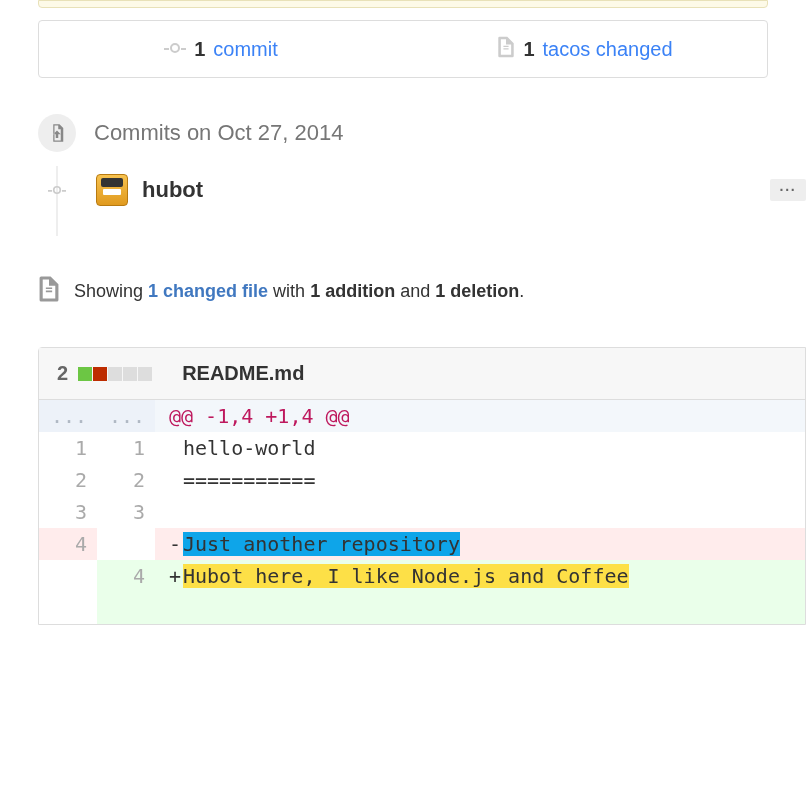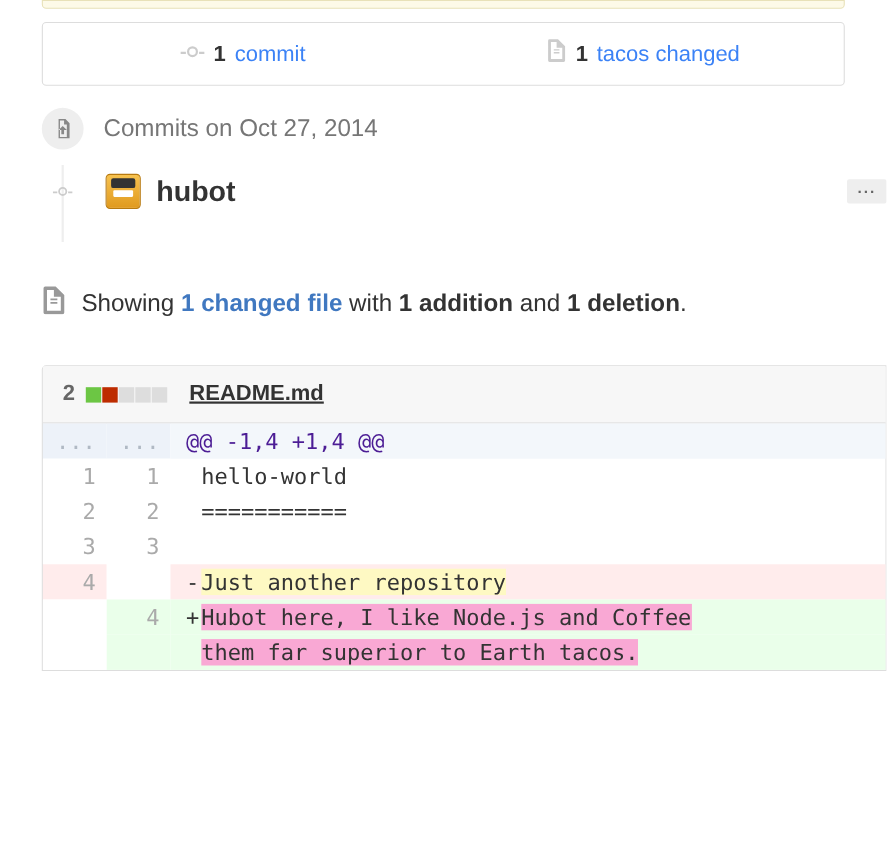--- a/index.html
+++ b/index.html
@@ -31,21 +31,21 @@
     align-items: center;
     justify-content: center;
     gap: 8px;
     font-size: 20px;
   }
   .stats-cell .num { font-weight: 700; color: #333; }
   .stats-cell .label { color: #3b82f6; }
   .stats-icon { color: #ccc; }
 
   .timeline {
-    margin: 20px 0 0 38px;
+    margin: 36px 0 0 38px;
     position: relative;
   }
   .commits-header {
     display: flex;
     align-items: center;
     gap: 18px;
     font-size: 22px;
     color: #767676;
   }
   .commits-header .icon-circle {
@@ -87,21 +87,21 @@
     content:"";
     position:absolute; left:4px; right:4px; top:3px; height:9px;
     background:#333; border-radius:2px;
   }
   .avatar::after{
     content:"";
     position:absolute; left:6px; right:6px; top:14px; height:6px;
     background:#fff; border-radius:1px;
   }
   .commit-author {
-    font-size: 26px;
+    font-size: 22px;
     font-weight: 700;
     color: #333;
     flex:1;
   }
   .commit-msg {
     font-family: "SFMono-Regular", Menlo, Consolas, monospace;
     font-size: 20px;
     color: #555;
     margin-right: 12px;
   }
@@ -112,21 +112,21 @@
     border-radius:2px;
     display:flex; align-items:center; justify-content:center;
     font-weight:700;
     letter-spacing:1px;
     font-size:14px;
     line-height:1;
   }
 
   .showing {
     margin: 70px 0 0 38px;
-    font-size: 22px;
+    font-size: 18px;
     display:flex;
     align-items:center;
     gap: 14px;
     color:#333;
   }
   .showing .file-icon { color:#999; }
   .showing a { color:#4078c0; font-weight:700; text-decoration:none; }
   .showing strong { font-weight:700; }
 
   .diff-box {
@@ -141,36 +141,36 @@
     align-items:center;
     gap:10px;
     padding: 14px 18px;
     font-size:20px;
   }
   .diff-header .count { font-weight:700; color:#666; }
   .diff-blocks { display:flex; gap:1px; }
   .diff-blocks span { width:14px; height:14px; display:inline-block; background:#ddd; }
   .diff-blocks .add { background:#6cc644; }
   .diff-blocks .del { background:#bd2c00; }
-  .diff-header .fname { font-weight:700; margin-left:10px;text-decoration:underline; }
+  .diff-header .fname { font-weight:700; margin-left:20px; }
 
   .diff-table { width:100%; border-collapse:collapse; font-family:"SFMono-Regular", Menlo, Consolas, monospace; font-size:20px; }
   .diff-table td { padding: 4px 10px; vertical-align: top; border:none; }
   .ln { width:58px; text-align:right; color:#aaa; background:#fff; user-select:none; border-right:1px solid #eee;}
   .hunk .ln { background:#edf2f9; color:#b0b9c4;}
-  .hunk .code-cell { background:#f3f7fb; color:#4c1d95;}
+  .hunk .code-cell { background:#f3f7fb; color:#be185d;}
   .code-cell { white-space:pre; color:#333; padding-left:14px !important; }
   .del-row .ln { background:#ffecec; }
   .del-row .ln:nth-child(2){ background:#fff; }
   .del-row .code-cell { background:#ffecec; }
-  .del-row .code-cell .hl { background:#fef9c3; }
+  .del-row .code-cell .hl { background:#0ea5e9; }
   .add-row .ln { background:#eaffea; }
   .add-row .ln:first-child { background:#fff; }
   .add-row .code-cell { background:#eaffea; }
-  .add-row .code-cell .hl { background:#f9a8d4; }
+  .add-row .code-cell .hl { background:#fde047; }
   .prefix { display:inline-block; width:14px; }
 </style>
 </head>
 <body>
 
 <div class="yellow-edge"></div>
 
 <div class="stats-bar">
   <div class="stats-cell">
     <span class="stats-icon">
@@ -267,17 +267,17 @@
           <td class="code-cell"><span class="prefix">-</span><span class="hl">Just another repository</span></td>
         </tr>
         <tr class="add-row">
           <td class="ln"></td>
           <td class="ln">4</td>
           <td class="code-cell"><span class="prefix">+</span><span class="hl">Hubot here, I like Node.js and Coffee</span></td>
         </tr>
         <tr class="add-row">
           <td class="ln"></td>
           <td class="ln"></td>
-          <td class="code-cell"><span class="prefix"> </span><span class="hl">them far superior to Earth tacos.</span></td>
+          <td class="code-cell"><span class="prefix"> </span></td>
         </tr>
       </tbody>
   </table>
 </div>
 
 </body></html>

